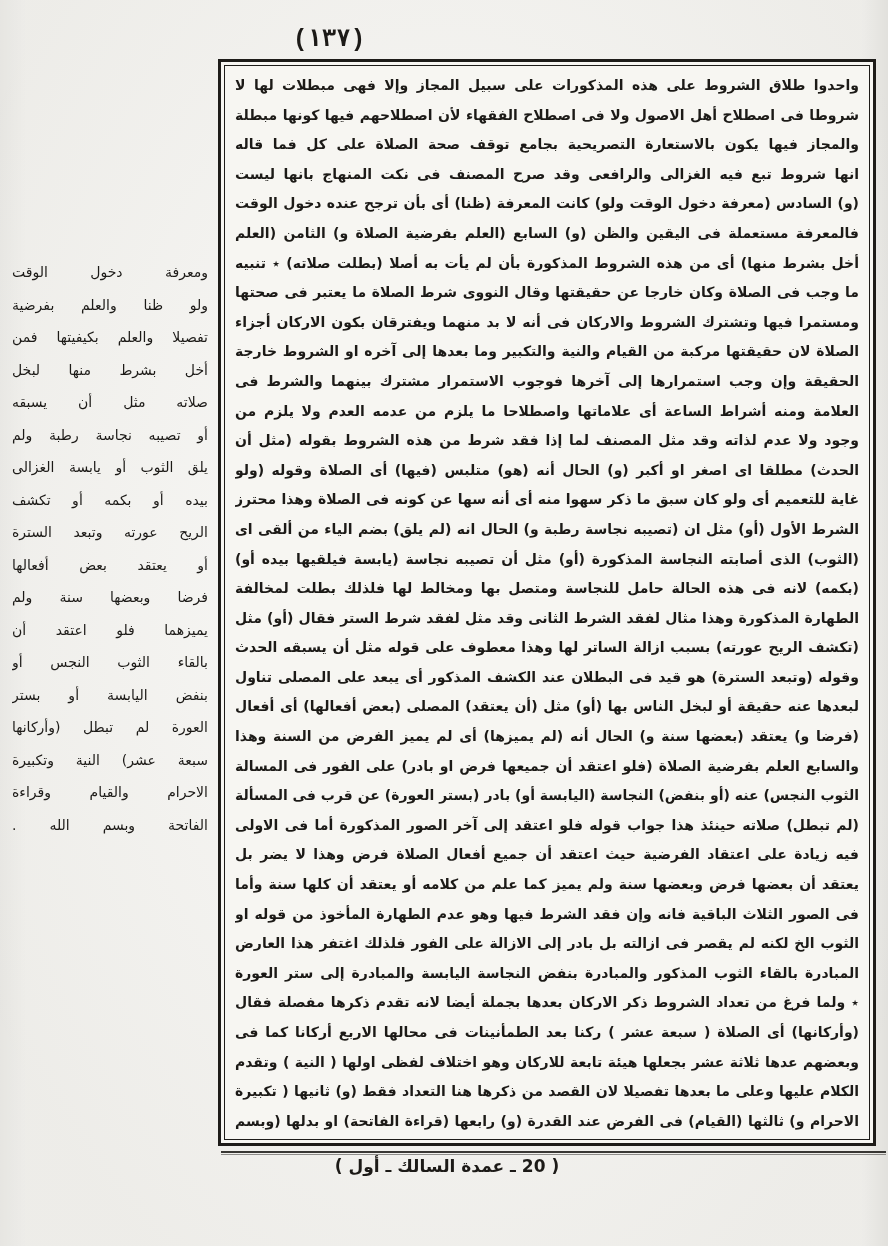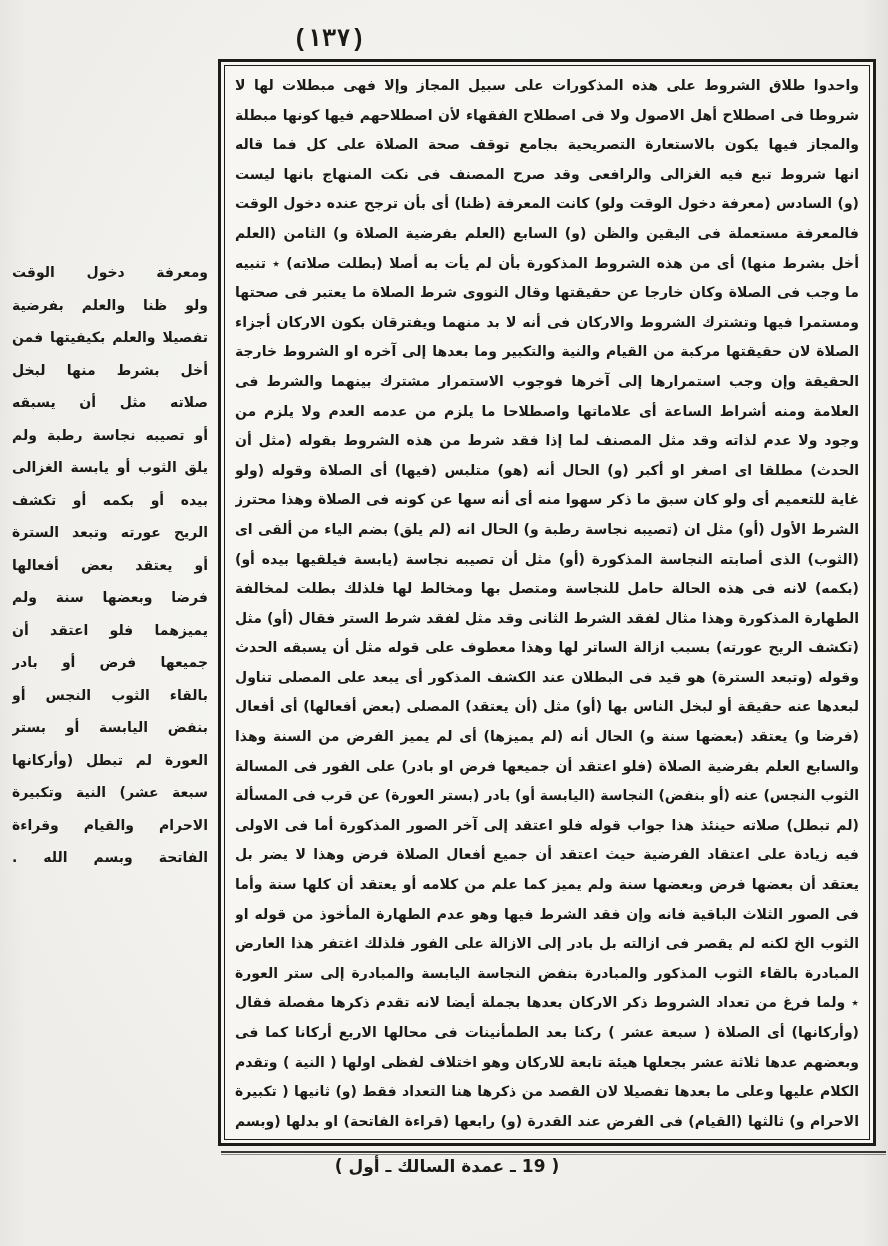--- a/index.html
+++ b/index.html
@@ -55,21 +55,21 @@
   .margin-note {
     position: absolute;
     left: 12px; top: 256px;
     width: 196px;
     direction: rtl;
   }
   .margin-note .m-line {
     height: 32.5px;
     line-height: 32.5px;
     font-size: 14px;
-    font-weight: bold;
+    font-weight: normal;
     text-align: justify;
     text-align-last: justify;
     overflow: hidden;
   }
   .bottom-rule {
     position: absolute;
     left: 221px; top: 1151px;
     width: 665px; height: 4px;
     border-top: 2px solid rgba(25,23,20,0.85);
     border-bottom: 1px solid rgba(25,23,20,0.45);
@@ -140,24 +140,23 @@
     <div class="m-line">تفصيلا والعلم بكيفيتها فمن</div>
     <div class="m-line">أخل بشرط منها لبخل</div>
     <div class="m-line">صلاته مثل أن يسبقه</div>
     <div class="m-line">أو تصيبه نجاسة رطبة ولم</div>
     <div class="m-line">يلق الثوب أو يابسة الغزالى</div>
     <div class="m-line">بيده أو بكمه أو تكشف</div>
     <div class="m-line">الريح عورته وتبعد السترة</div>
     <div class="m-line">أو يعتقد بعض أفعالها</div>
     <div class="m-line">فرضا وبعضها سنة ولم</div>
     <div class="m-line">يميزهما فلو اعتقد أن</div>
-    <div class="m-line">جميعها فرض أو بادر</div>
     <div class="m-line">بالقاء الثوب النجس أو</div>
     <div class="m-line">بنفض اليابسة أو بستر</div>
     <div class="m-line">العورة لم تبطل (وأركانها</div>
     <div class="m-line">سبعة عشر) النية وتكبيرة</div>
     <div class="m-line">الاحرام والقيام وقراءة</div>
     <div class="m-line">الفاتحة وبسم الله .</div>
   </div>
 
 <div class="bottom-rule"></div>
 
-<div class="footer-signature">( 19 ـ عمدة السالك ـ أول )</div>
+<div class="footer-signature">( 20 ـ عمدة السالك ـ أول )</div>
 
 </body></html>

